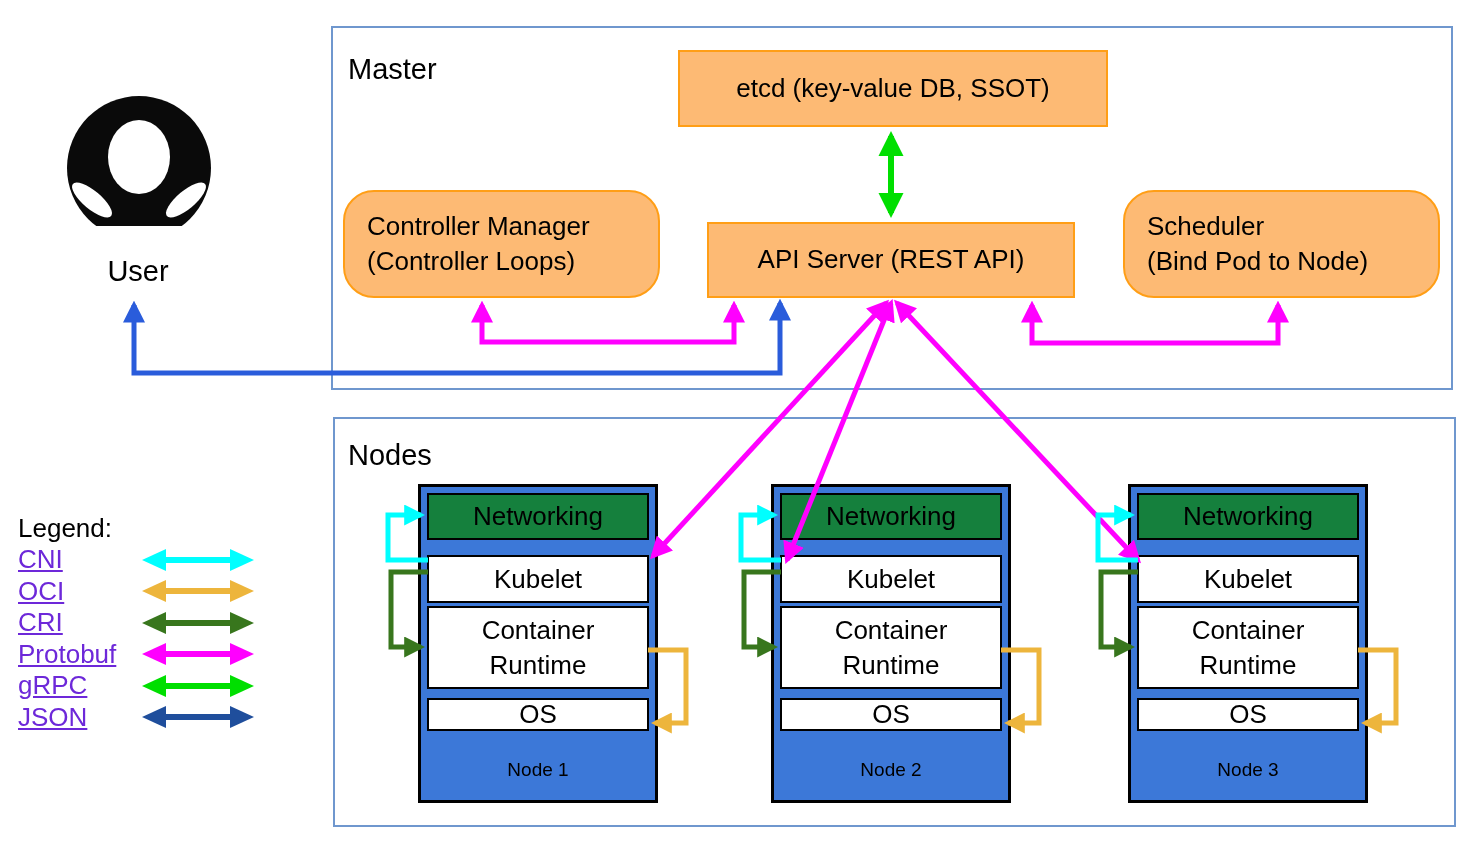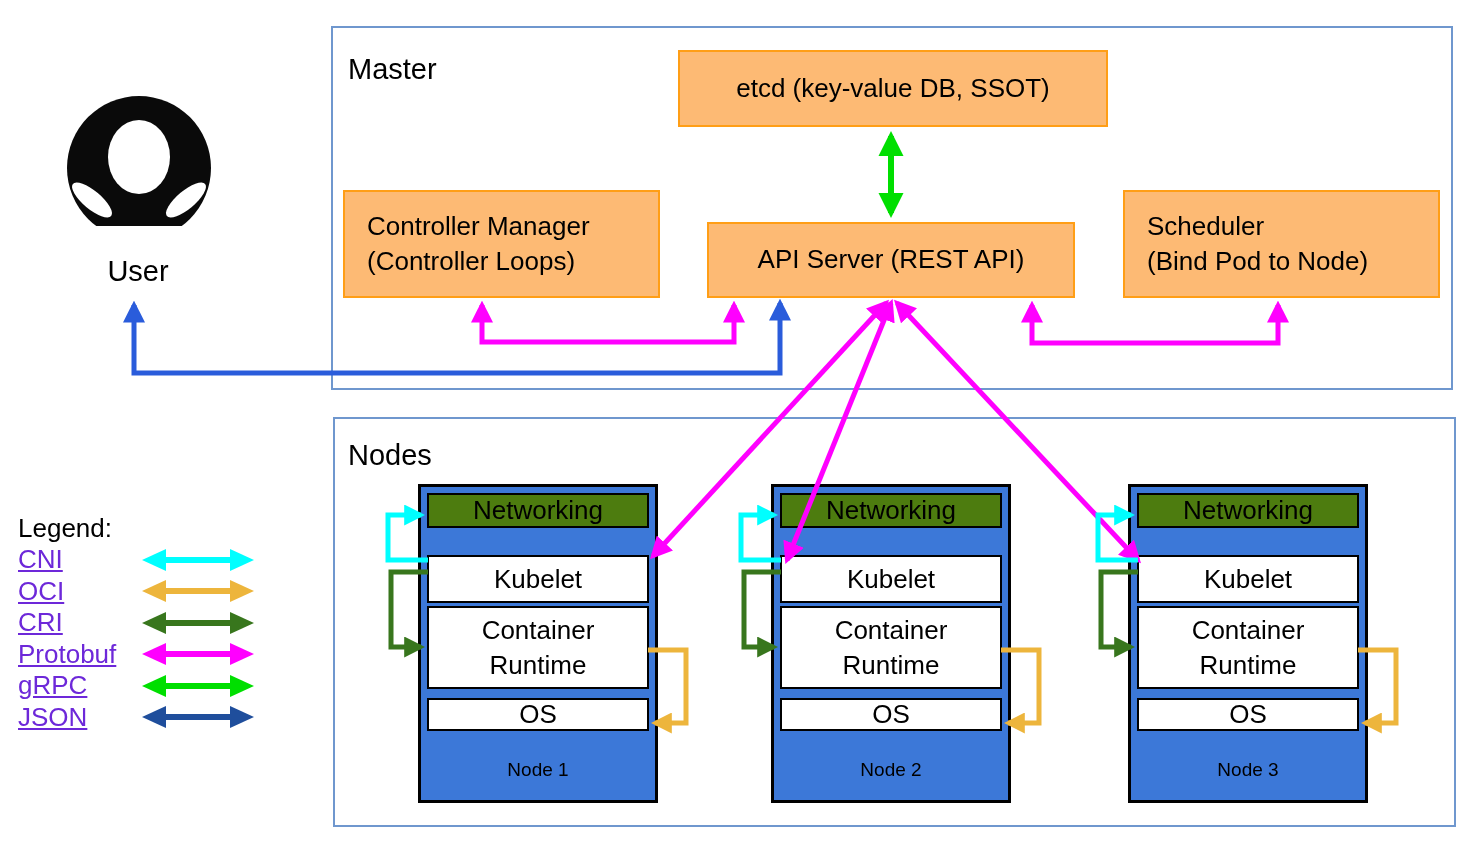--- a/index.html
+++ b/index.html
@@ -7,34 +7,34 @@
           font-family:"Liberation Sans", sans-serif;color:#000;}
   .frame{position:absolute;border:2px solid #6F97CE;box-sizing:border-box;background:transparent;}
   #master-frame{left:331px;top:26px;width:1122px;height:364px;}
   #nodes-frame{left:333px;top:417px;width:1123px;height:410px;}
   .section-label{position:absolute;font-size:29px;line-height:34px;}
   #master-label{left:348px;top:52px;}
   #nodes-label{left:348px;top:438px;}
   .obox{position:absolute;border:2px solid #FF9E16;box-sizing:border-box;background:#fdba74;
         display:flex;align-items:center;font-size:26px;line-height:1.35;}
   .obox.center{justify-content:center;text-align:center;}
-  .obox.left{padding-left:22px;text-align:left;}
+  .obox.left{padding-left:22px;text-align:left;border-radius:31px;}
   #etcd-box{left:678px;top:50px;width:430px;height:77px;}
   #api-box{left:707px;top:222px;width:368px;height:76px;}
   #cm-box{left:343px;top:190px;width:317px;height:108px;}
   #sched-box{left:1123px;top:190px;width:317px;height:108px;}
   .preline{white-space:pre-line;}
   #user-icon{position:absolute;left:64px;top:96px;}
   #user-label{position:absolute;left:88px;top:255px;width:100px;text-align:center;font-size:29px;}
   .node{position:absolute;top:484px;width:240px;height:319px;background:#3C78D8;
         border:3px solid #000;box-sizing:border-box;}
   .layer{position:absolute;left:6px;width:222px;background:#fff;border:2px solid #000;
          box-sizing:border-box;display:flex;align-items:center;justify-content:center;
          font-size:26px;text-align:center;line-height:1.32;}
-  .layer.networking{top:6px;height:35px;background:#4d7c0f;}
+  .layer.networking{top:6px;height:47px;background:#15803d;}
   .layer.kubelet{top:68px;height:48px;}
   .layer.runtime{top:119px;height:83px;}
   .layer.os{top:211px;height:33px;}
   .node-name{position:absolute;left:0;right:0;top:263px;height:40px;display:flex;
              align-items:center;justify-content:center;color:#000000;font-size:19px;}
   #legend{position:absolute;left:18px;top:512px;}
   .legend-title{font-size:26px;height:32px;line-height:32px;}
   .legend-row{display:flex;align-items:center;height:31.5px;}
   .legend-link{display:inline-block;width:124px;font-size:26px;color:#6d28d9;
                text-decoration:underline;cursor:pointer;}

